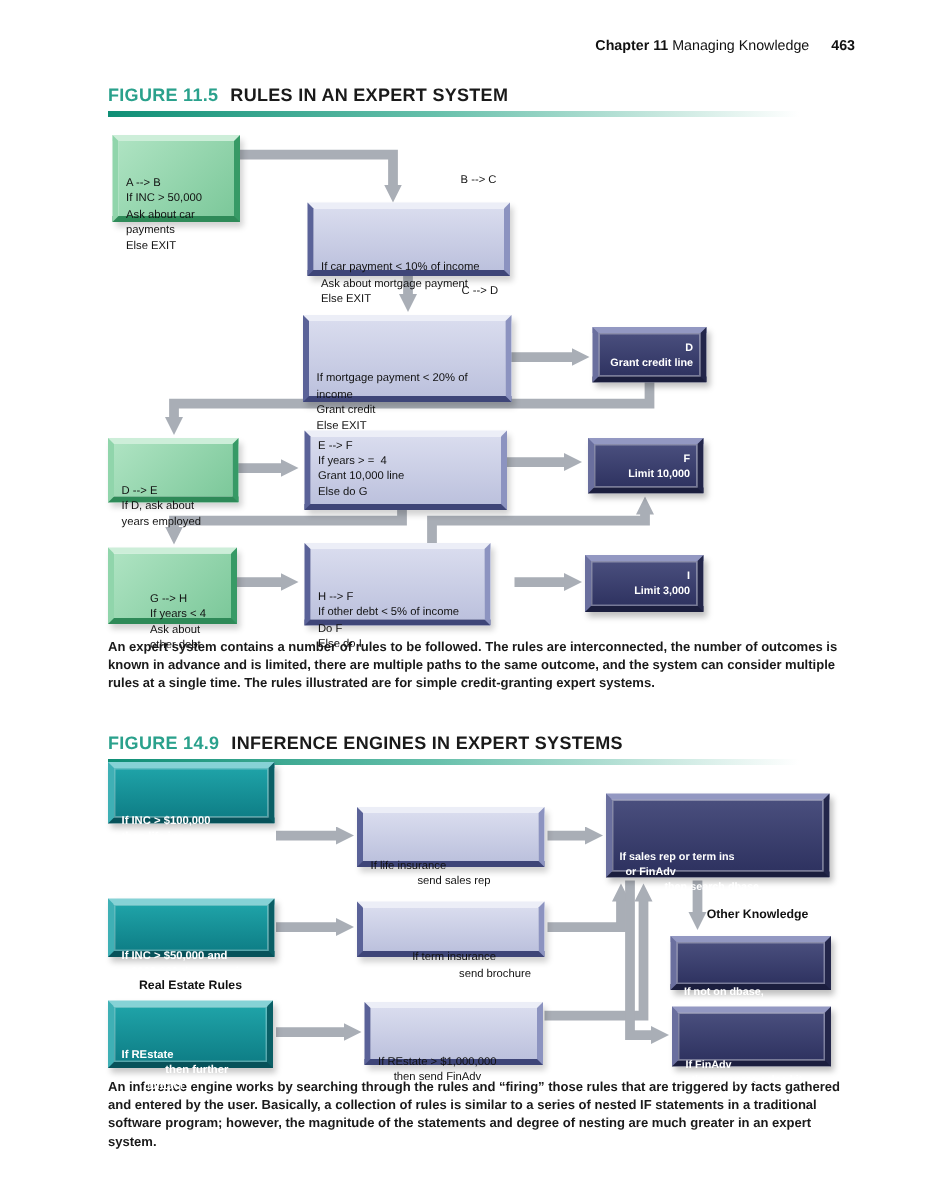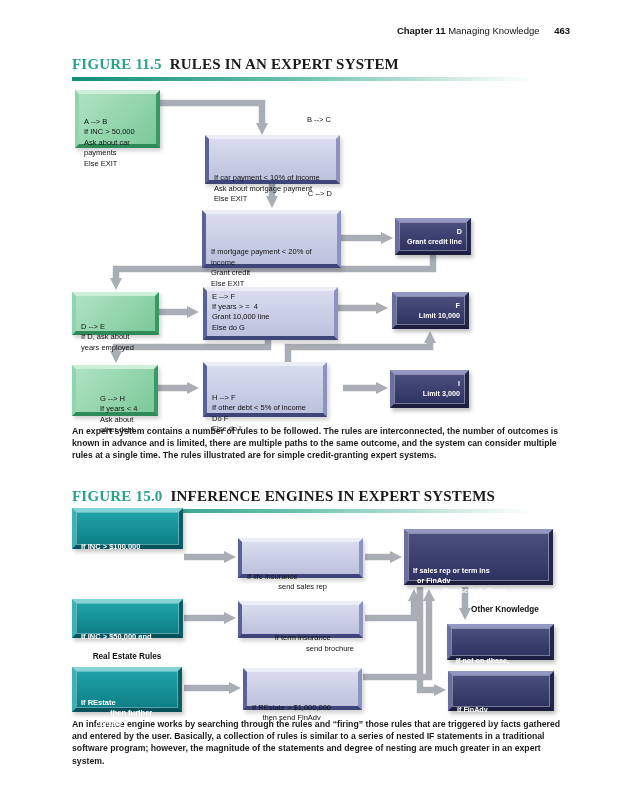--- a/index.html
+++ b/index.html
@@ -11,21 +11,21 @@
   .abs { position:absolute; }
   .pre { white-space:pre;margin-top:48px; }
   .ta-c { text-align:right; }
 
   
   .hdr { top:25px; right:47px; font-size:9.5px; color:#111; }
   .hdr .b { font-weight:bold; }
   .hdr .pg { font-weight:bold; margin-left:12px; }
 
   
-  .figtitle { font-size:15px; font-weight:bold; letter-spacing:.2px;font-family:Liberation Serif, serif; }
+  .figtitle { font-size:12px; font-weight:bold; letter-spacing:.2px; }
   .figtitle .lbl { color:#2aa18c; margin-right:8px; }
   .figtitle .ttl { color:#1a1a1a; }
   .rule {
     height:4px; margin-top:4px;
     background:linear-gradient(to right,#0f8f76,#67c0ab 45%,#cdeae2 78%,#ffffff 95%);
   }
 
   
   .caption { font-size:8.7px; line-height:1.4; color:#1a1a1a;font-weight:bold; }
 
@@ -173,21 +173,21 @@
 
 <div class="fbox navy ta-c" style="left:390px;top:370px;width:79px;height:38px;font-size:7.2px;">
   <div style="white-space:pre-line;">I
 Limit 3,000</div>
 </div>
 
 <div class="abs caption" style="left:72px;top:425px;width:497px;">An expert system contains a number of rules to be followed. The rules are interconnected, the number of outcomes is known in advance and is limited, there are multiple paths to the same outcome, and the system can consider multiple rules at a single time. The rules illustrated are for simple credit-granting expert systems.</div>
 
 <div class="abs" style="left:72px;top:488px;width:485px;">
   <div class="figtitle">
-    <span class="lbl">FIGURE 15.0</span><span class="ttl">INFERENCE ENGINES IN EXPERT SYSTEMS</span>
+    <span class="lbl">FIGURE 14.9</span><span class="ttl">INFERENCE ENGINES IN EXPERT SYSTEMS</span>
   </div>
   <div class="rule"></div>
 </div>
 
 <div class="abs subhead" style="left:72px;top:517px;width:110px;">Income Income</div>
 
 <div class="fbox teal" style="left:72px;top:508px;width:111px;height:41px;">
   <div class="pre">If INC &gt; $100,000
 then life ins</div>
 </div>

